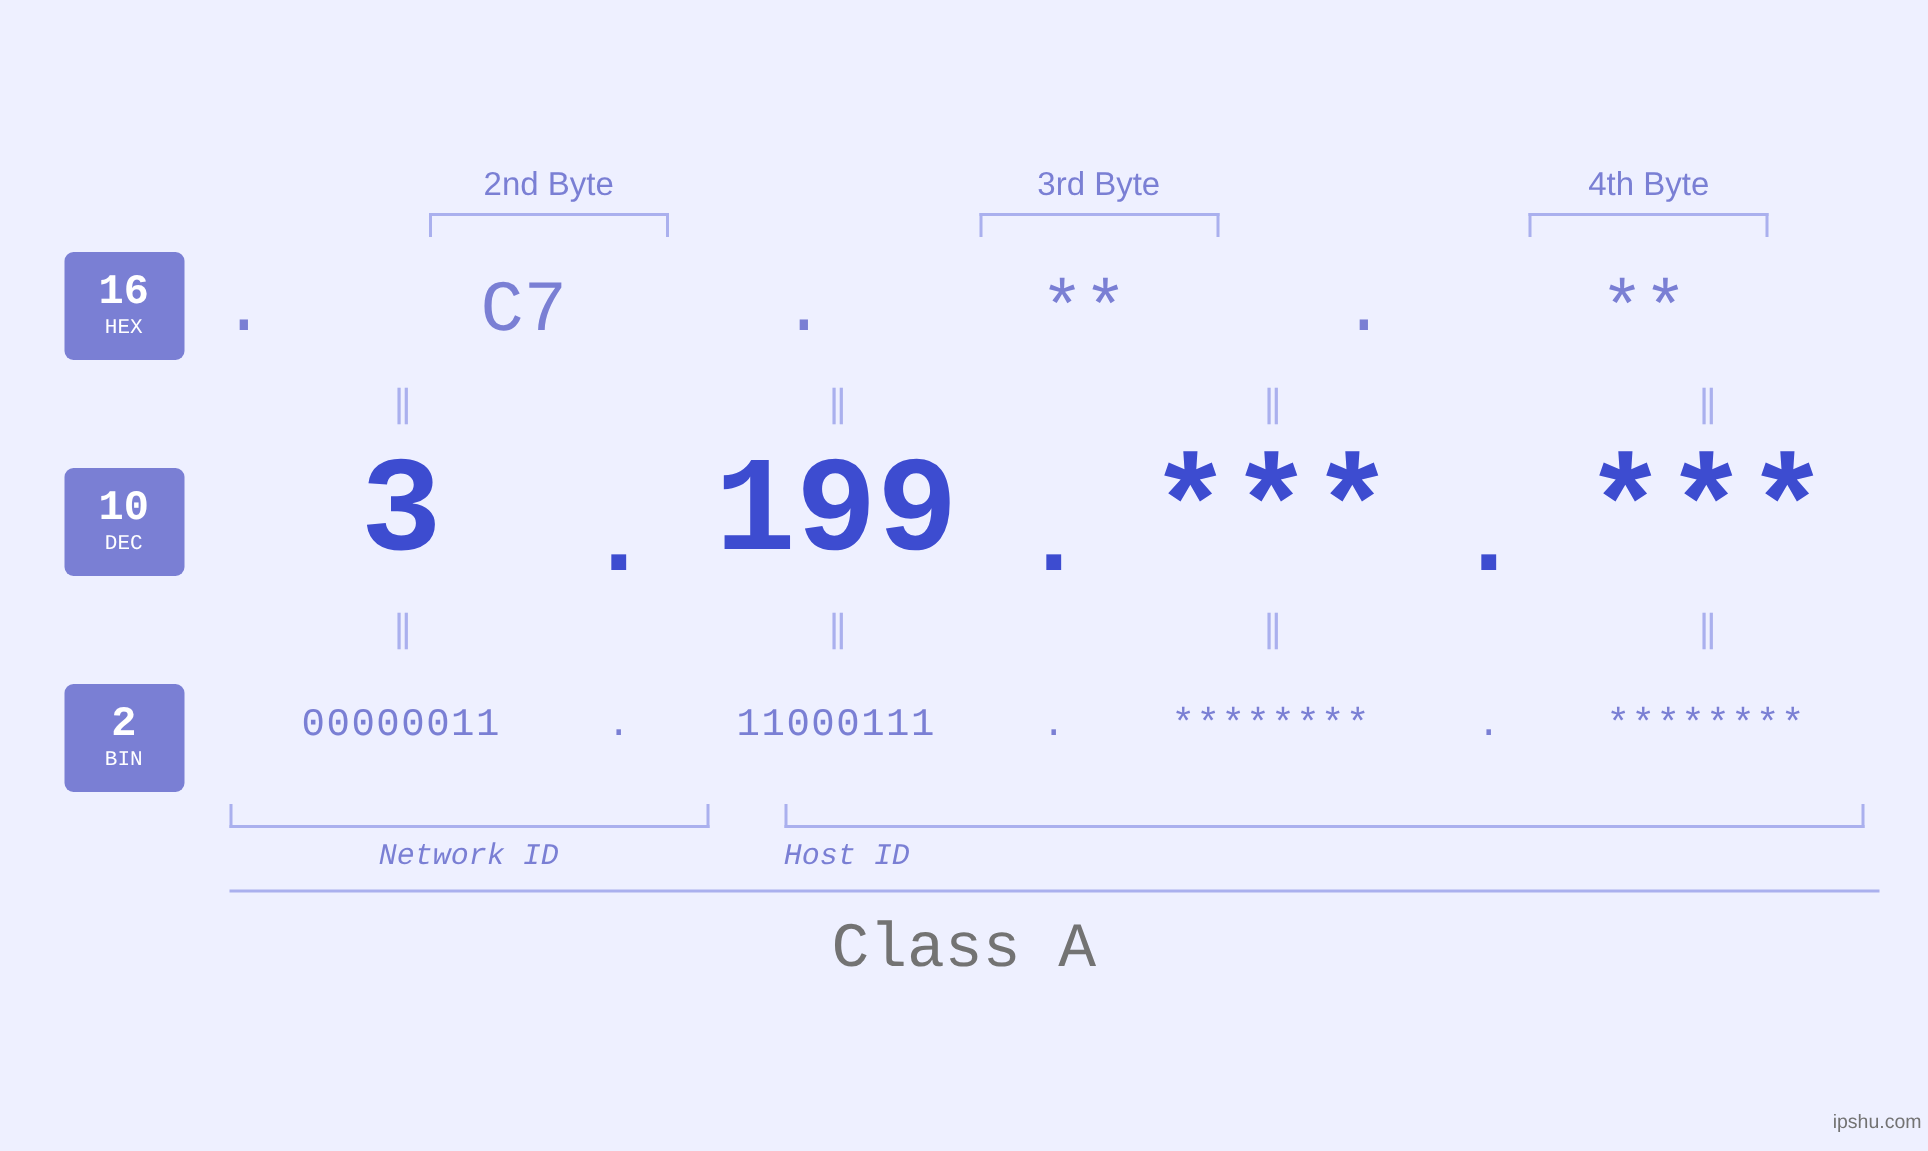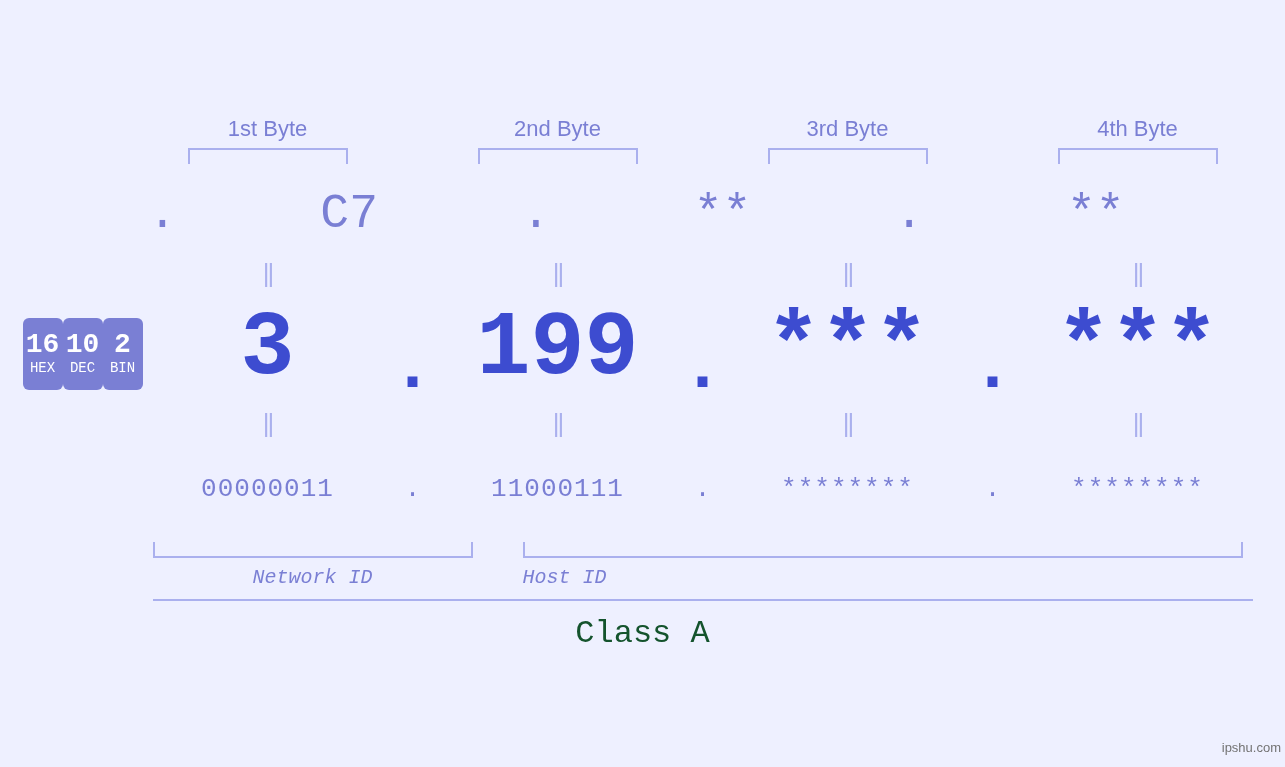--- a/index.html
+++ b/index.html
@@ -55,22 +55,22 @@
 
     
     .content-area {
       display: flex;
       width: 1240px;
       align-items: stretch;
     }
 
     .base-labels {
       display: flex;
-      flex-direction: row;
-      justify-content: center;
+      flex-direction: column;
+      justify-content: space-between;
       align-items: center;
       width: 120px;
       gap: 0;
       padding: 0;
     }
 
     .base-badge {
       width: 80px;
       height: 72px;
       background-color: #7a7fd4;
@@ -251,22 +251,22 @@
     }
 
     .class-bracket-full {
       width: 1100px;
       margin-left: 120px;
       height: 0;
       border-bottom: 2px solid #aab0ee;
     }
 
     .class-label {
-      color: #14532d;
-      font-size: 32px;
+      color: #737373;
+      font-size: 42px;
       font-family: 'Courier New', Courier, monospace;
       margin-top: 14px;
     }
 
     
     .watermark {
       position: absolute;
       bottom: 12px;
       right: 4px;
       color: #737373;
@@ -277,24 +277,20 @@
     .star-hidden {
       color: #7a7fd4;
     }
   </style>
 </head>
 <body>
 
 <div class="main-container">
 
   <div class="header-row">
-    <div class="byte-col">
-      <span class="byte-label">1st Byte</span>
-      <div class="bracket-top"></div>
-    </div>
     <div style="width:60px;"></div>
     <div class="byte-col">
       <span class="byte-label">2nd Byte</span>
       <div class="bracket-top"></div>
     </div>
     <div style="width:60px;"></div>
     <div class="byte-col">
       <span class="byte-label">3rd Byte</span>
       <div class="bracket-top"></div>
     </div>

